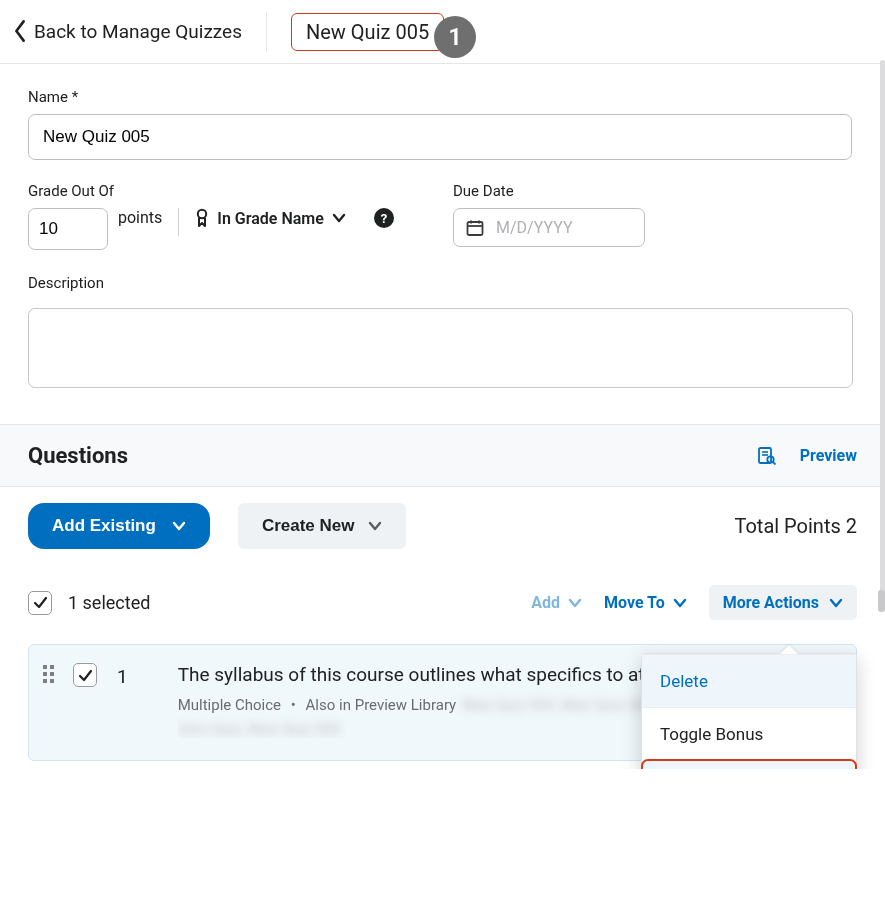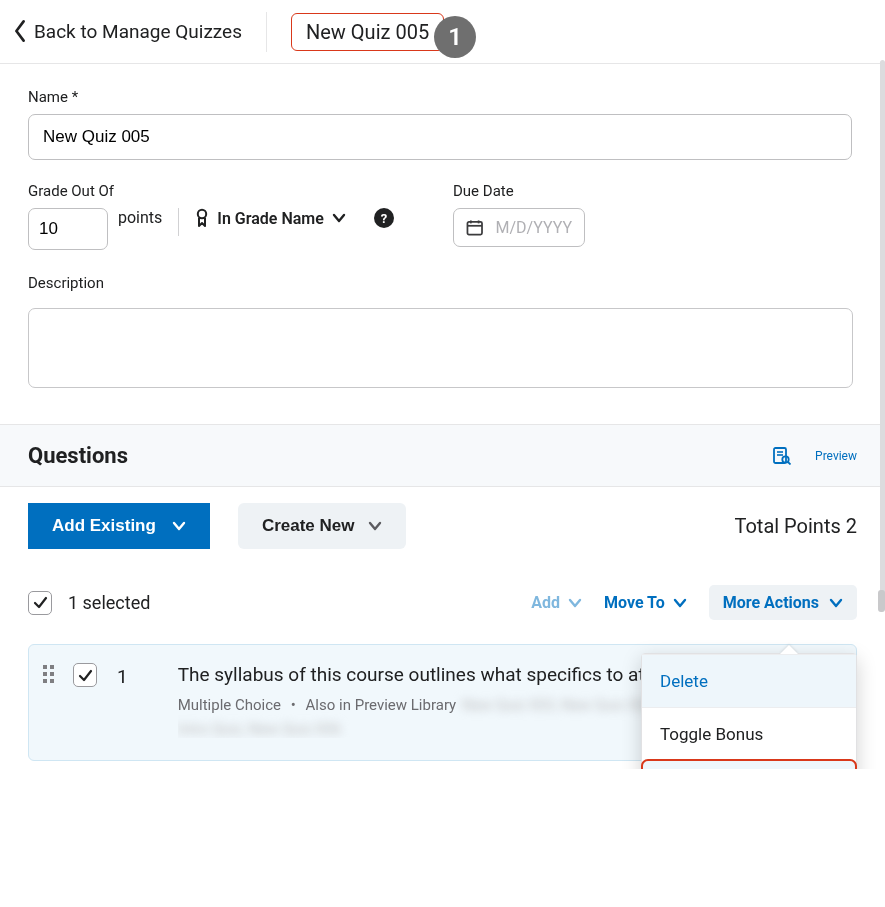--- a/index.html
+++ b/index.html
@@ -128,21 +128,21 @@
     margin-left: 18px;
     cursor: pointer;
   }
   .date-input {
     display: flex;
     align-items: center;
     gap: 12px;
     border: 1px solid #bfbfc1;
     border-radius: 7px;
     padding: 9px 12px;
-    width: 132px;
+    width: 192px;
     margin-top: 6px;
     color: #b0b0b4;
   }
   .calendar-icon {
     width: 18px; height: 18px;
     color: #3b3b3d;
   }
 
   .desc-block { margin-top: 24px; }
   .desc-area {
@@ -162,36 +162,36 @@
     border-top: 1px solid #e6e6e7;
     border-bottom: 1px solid #e6e6e7;
     display: flex;
     align-items: center;
     justify-content: space-between;
     padding: 18px 28px;
   }
   .questions-title { font-size: 22px; font-weight: 700; }
   .preview-link {
     display: flex; align-items: center; gap: 24px;
-    color: #006fbf; font-weight: 400; font-size: 12px;
+    color: #006fbf; font-weight: 700; font-size: 16px;
     cursor: pointer;
   }
   .preview-icon { width: 18px; height: 18px; }
 
   .actions-row {
     display: flex;
     align-items: center;
     justify-content: space-between;
     padding: 16px 28px 28px 28px;
   }
   .btn-primary {
     background: #006fbf;
     color: #fff;
     border: none;
-    border-radius: 0;
+    border-radius: 16px;
     padding: 13px 24px;
     font-size: 17px;
     font-weight: 600;
     display: inline-flex;
     align-items: center;
     gap: 16px;
     cursor: pointer;
   }
   .btn-secondary {
     background: #eef2f5;

